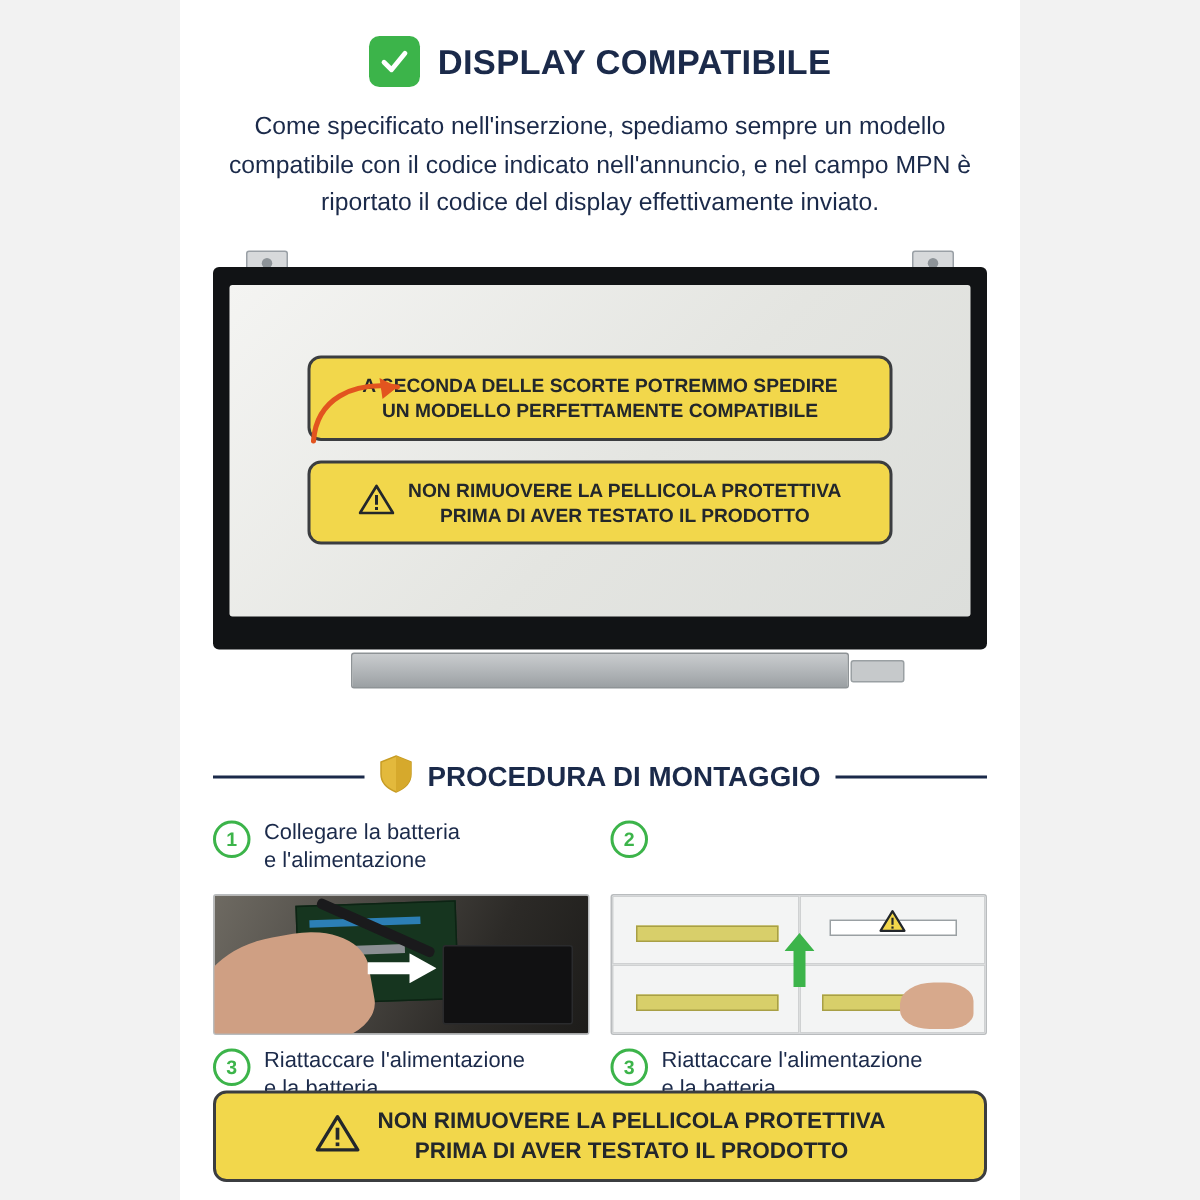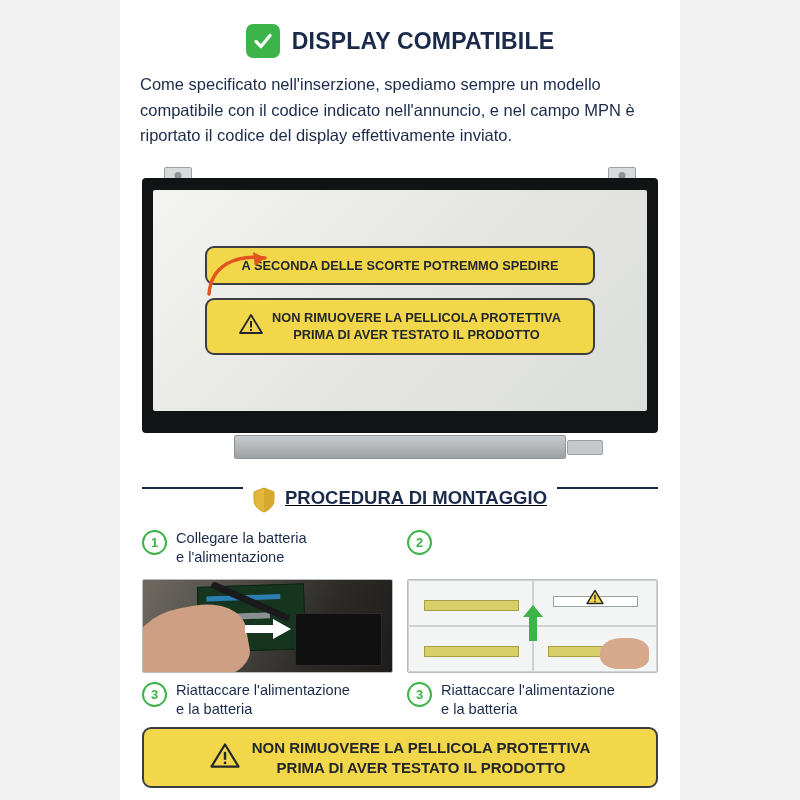--- a/index.html
+++ b/index.html
@@ -59,20 +59,21 @@
   .check-badge svg { display: block; }
   .header-title {
     font-size: 23px;
     font-weight: bold;
     color: #1b2a4a;
     letter-spacing: 0.2px;
   }
 
   .intro {
     margin: 14px 20px 0 20px;
+    text-align: center;
     font-size: 16.5px;
     line-height: 1.55;
     color: #1b2a4a;
   }
 
   
   .screen-wrap {
     position: relative;
     margin: 18px 22px 0 22px;
     height: 300px;
@@ -173,23 +174,23 @@
     width: 34px;
     height: 13px;
     background: #c6c9cb;
     border: 1px solid #9aa0a3;
     border-radius: 2px;
   }
 
   
   .proc-header {
     display: flex;
+    align-items: center;
     gap: 10px;
-    margin: 20px 22px 0 22px;
-    text-decoration: underline;
+    margin: 36px 22px 0 22px;
   }
   .proc-header .rule {
     flex: 1;
     height: 2px;
     background: #1b2a4a;
   }
   .shield-ico { flex: 0 0 auto; }
   .proc-title {
     font-size: 18.5px;
     font-weight: bold;
@@ -416,20 +417,21 @@
       <div class="screen-frame">
         <div class="screen-inner">
 
           <svg class="arrow-curve" viewBox="0 0 70 50">
             <path d="M4 46 C6 18, 30 6, 60 10" fill="none" stroke="#e2541f" stroke-width="3.4" stroke-linecap="round"></path>
             <path d="M60 10 L48 4 L50 18 Z" fill="#e2541f"></path>
           </svg>
 
           <div class="notice">
             <div class="notice-text">A SECONDA DELLE SCORTE POTREMMO SPEDIRE</div>
+            <div class="notice-text">UN MODELLO PERFETTAMENTE COMPATIBILE</div>
           </div>
 
           <div class="notice with-icon">
             <span class="warn-ico">
               <svg width="24" height="22" viewBox="0 0 24 22" aria-hidden="true">
                 <path d="M12 2 L23 20 L1 20 Z" fill="#f2d74b" stroke="#23272b" stroke-width="1.8" stroke-linejoin="round"></path>
                 <rect x="11" y="8" width="2" height="6.5" fill="#23272b"></rect>
                 <rect x="11" y="16" width="2" height="2" fill="#23272b"></rect>
               </svg>
             </span>

